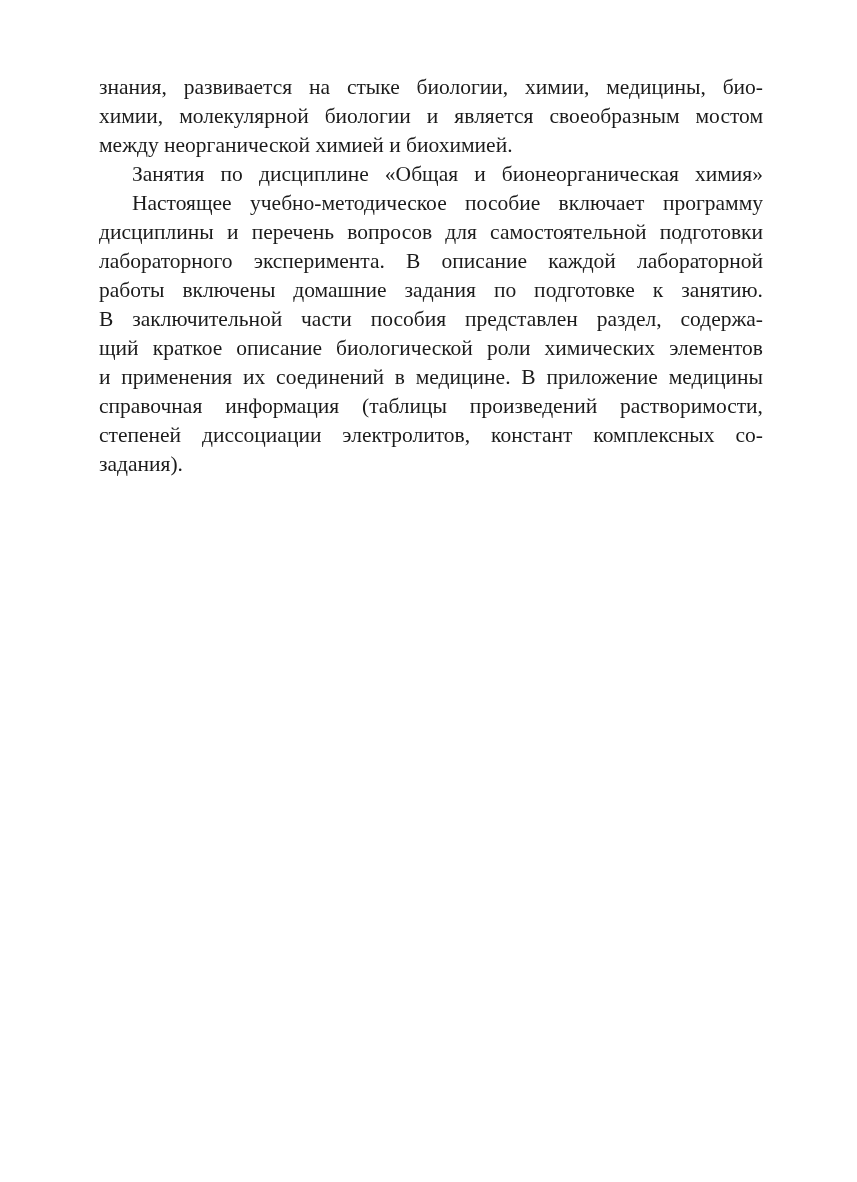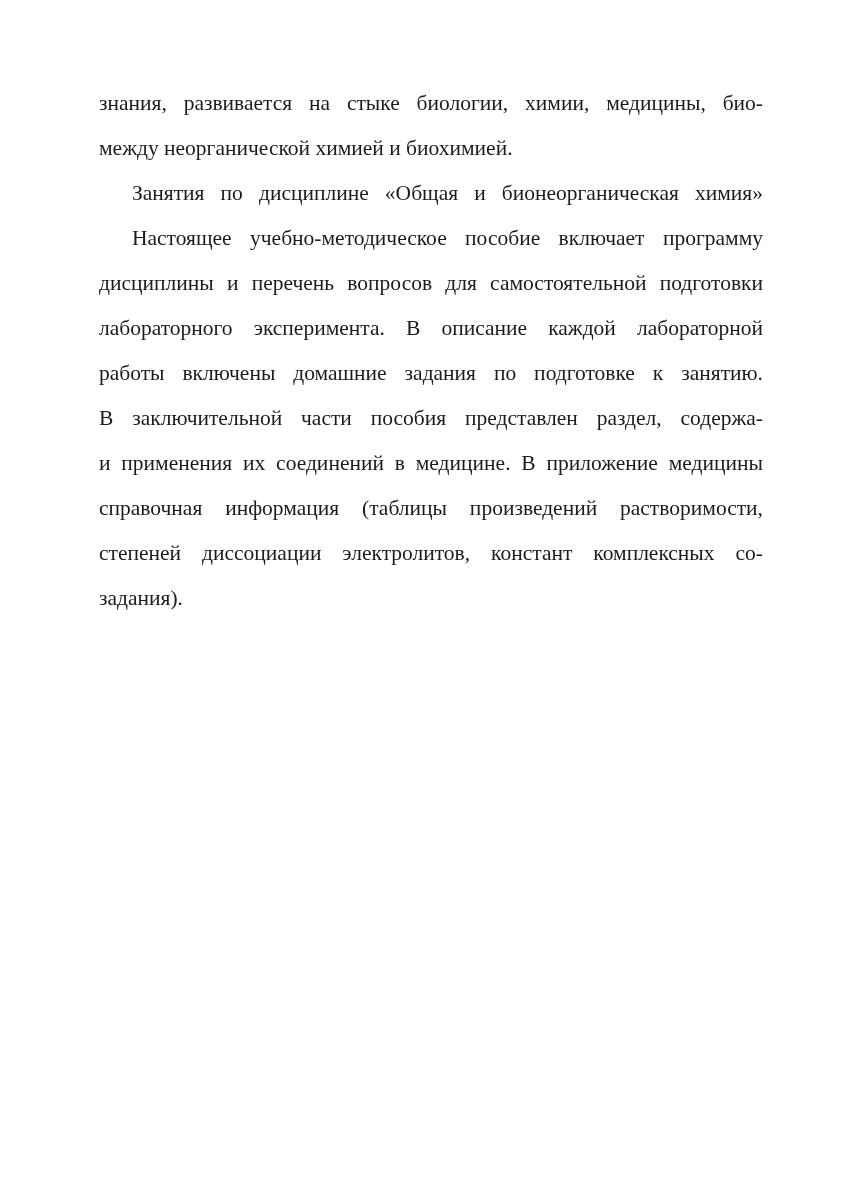--- a/index.html
+++ b/index.html
@@ -26,41 +26,42 @@
     width: 664px;
     color: #1b1b1b;
     font-size: 21.5px;
     line-height: 29px;
   }
   .text-line {
     text-align: justify;
     text-align-last: justify;
     -moz-text-align-last: justify;
     white-space: normal;
-    margin-top: 16px;
   }
   .text-line.last {
     text-align-last: left;
     -moz-text-align-last: left;
   }
   .text-line.indent {
     text-indent: 33px;
   }
 </style>
 </head>
 <body>
 
 <div class="page">
   <div class="text-block">
       <div class="text-line">знания, развивается на стыке биологии, химии, медицины, био-</div>
+      <div class="text-line">химии, молекулярной биологии и является своеобразным мостом</div>
       <div class="text-line last">между неорганической химией и биохимией.</div>
       <div class="text-line indent">Занятия по дисциплине «Общая и бионеорганическая химия»</div>
       <div class="text-line indent">Настоящее учебно-методическое пособие включает программу</div>
       <div class="text-line">дисциплины и перечень вопросов для самостоятельной подготовки</div>
       <div class="text-line">лабораторного эксперимента. В описание каждой лабораторной</div>
       <div class="text-line">работы включены домашние задания по подготовке к занятию.</div>
       <div class="text-line">В заключительной части пособия представлен раздел, содержа-</div>
+      <div class="text-line">щий краткое описание биологической роли химических элементов</div>
       <div class="text-line">и применения их соединений в медицине. В приложение медицины</div>
       <div class="text-line">справочная информация (таблицы произведений растворимости,</div>
       <div class="text-line">степеней диссоциации электролитов, констант комплексных со-</div>
       <div class="text-line last">задания).</div>
     </div>
 </div>
 
 </body></html>

